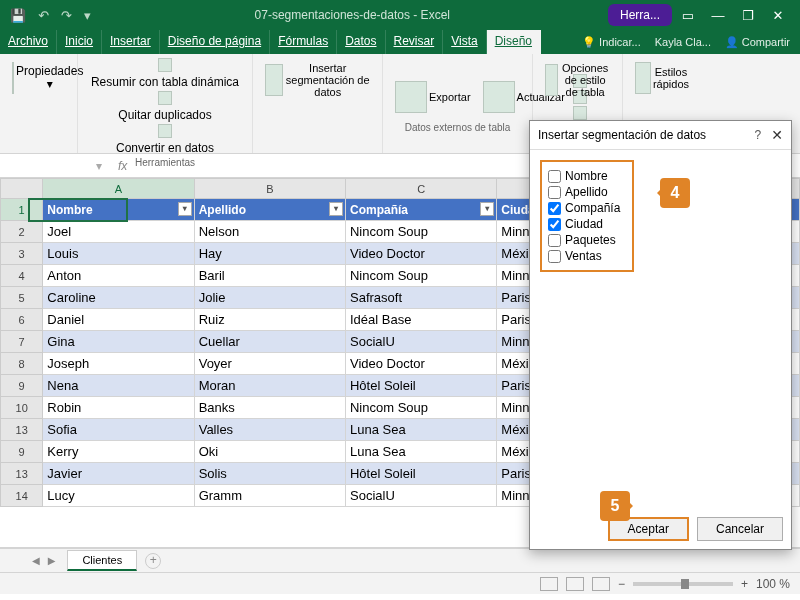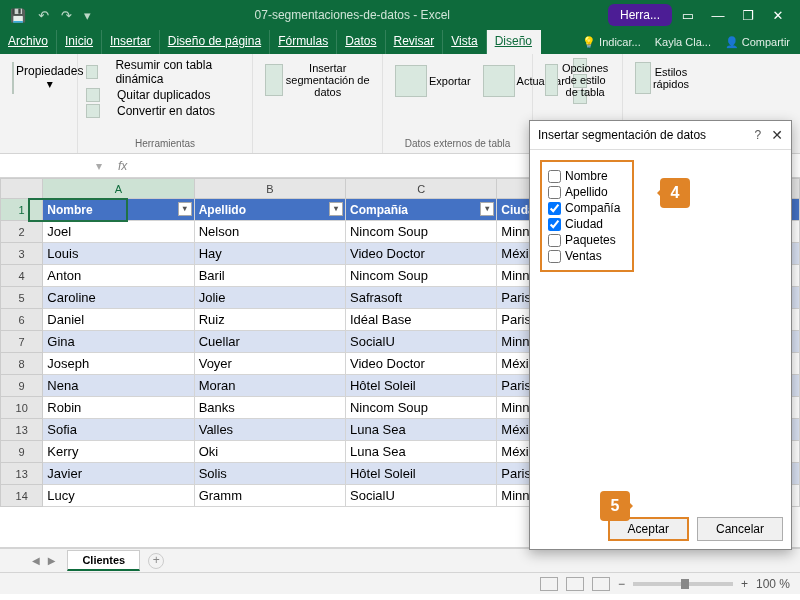--- a/index.html
+++ b/index.html
@@ -25,21 +25,21 @@
 .menurow .right span{font-size:11px;color:#e2efe7;}
 
 
 .ribbon{height:100px;background:#f3f3f3;border-bottom:1px solid #d4d4d4;display:flex;position:relative;}
 .ribbon .group{border-right:1px solid #e1e1e1;padding:4px 8px;display:flex;flex-direction:column;justify-content:space-between;}
 .ribbon .group .label{text-align:center;font-size:10px;color:#666;padding-top:2px;}
 .ribbon .bigbtn{display:flex;flex-direction:row;align-items:center;gap:2px;padding:4px;cursor:pointer;}
 .ribbon .bigbtn .ico{width:32px;height:32px;background:#d9e8df;border:1px solid #b9c7be;}
 .ribbon .bigbtn .lbl{font-size:11px;text-align:center;line-height:1.1;}
 .ribbon .smallbtns{display:flex;flex-direction:column;gap:2px;}
-.ribbon .smallbtns div{display:flex;align-items:center;gap:17px;font-size:11px;cursor:pointer;}
+.ribbon .smallbtns div{display:flex;align-items:center;gap:3px;font-size:11px;cursor:pointer;flex-direction:column;}
 .ribbon .smallbtns .ic{width:14px;height:14px;background:#d9e8df;border:1px solid #b9c7be;}
 
 
 .fbar{height:24px;border-bottom:1px solid #d4d4d4;display:flex;align-items:center;background:#fff;}
 .fbar .namebox{width:90px;border-right:1px solid #d4d4d4;padding:0 6px;font-size:11px;color:#444;}
 .fbar .fx{padding:0 10px;color:#888;font-style:italic;}
 .fbar .formula{flex:1;}
 
 
 .sheet{position:relative;height:370px;overflow:hidden;border-bottom:1px solid #d4d4d4;}
@@ -69,21 +69,21 @@
 .dialog .dfoot button{padding:3px 18px;background:#f0f0f0;border:1px solid #adadad;font-size:12px;cursor:pointer;}
 .dialog .dfoot button.accept{border:2px solid #e08427;}
 
 .callout{position:absolute;width:30px;height:30px;background:#e08427;border-radius:4px;color:#fff;font-weight:bold;font-size:16px;display:flex;align-items:center;justify-content:center;}
 .callout::before{content:"";position:absolute;left:-8px;top:10px;border:5px solid transparent;border-right-color:#e08427;}
 .callout.c5::before{left:auto;right:-8px;border-right-color:transparent;border-left-color:#e08427;}
 
 
 .shtabs{height:24px;background:#f3f3f3;display:flex;align-items:center;border-top:1px solid #d4d4d4;padding-left:28px;}
 .shtabs .nav{color:#888;padding:0 4px;font-size:10px;}
-.shtabs .st{padding:3px 14px;background:#fff;border:1px solid #ccc;border-bottom:2px solid #0e6b3c;font-size:11px;font-weight:bold;margin-left:8px;}
+.shtabs .st{padding:3px 14px;background:#fff;border:1px solid #ccc;border-bottom:2px solid #0e6b3c;font-size:11px;font-weight:normal;margin-left:8px;}
 .shtabs .plus{margin-left:8px;color:#888;border:1px solid #ccc;border-radius:50%;width:16px;height:16px;text-align:center;line-height:13px;}
 
 
 .status{height:22px;background:#f3f3f3;border-top:1px solid #d4d4d4;display:flex;align-items:center;justify-content:flex-end;gap:8px;padding:0 10px;font-size:11px;color:#555;}
 .status .viewbtn{width:18px;height:14px;border:1px solid #aaa;}
 .status .slider{width:100px;height:4px;background:#ccc;position:relative;}
 .status .slider .thumb{position:absolute;left:48px;top:-3px;width:8px;height:10px;background:#888;}
 </style>
 </head>
 <body>
@@ -148,21 +148,21 @@
     </div>
     <div class="label">Herramientas</div>
   </div>
   <div class="group" style="width:130px;">
     <div class="bigbtn">
       <div class="ico"></div>
       <div class="lbl">Insertar segmentación de datos</div>
     </div>
     <div class="label"></div>
   </div>
-  <div class="group" style="width:150px;">
+  <div class="group" style="width:150px;justify-content:center;">
     <div style="display:flex;gap:4px;">
       <div class="bigbtn">
           <div class="ico"></div>
           <div class="lbl">Exportar</div>
         </div>
       <div class="bigbtn">
           <div class="ico"></div>
           <div class="lbl">Actualizar</div>
         </div>
       <div class="smallbtns" style="justify-content:center;">

